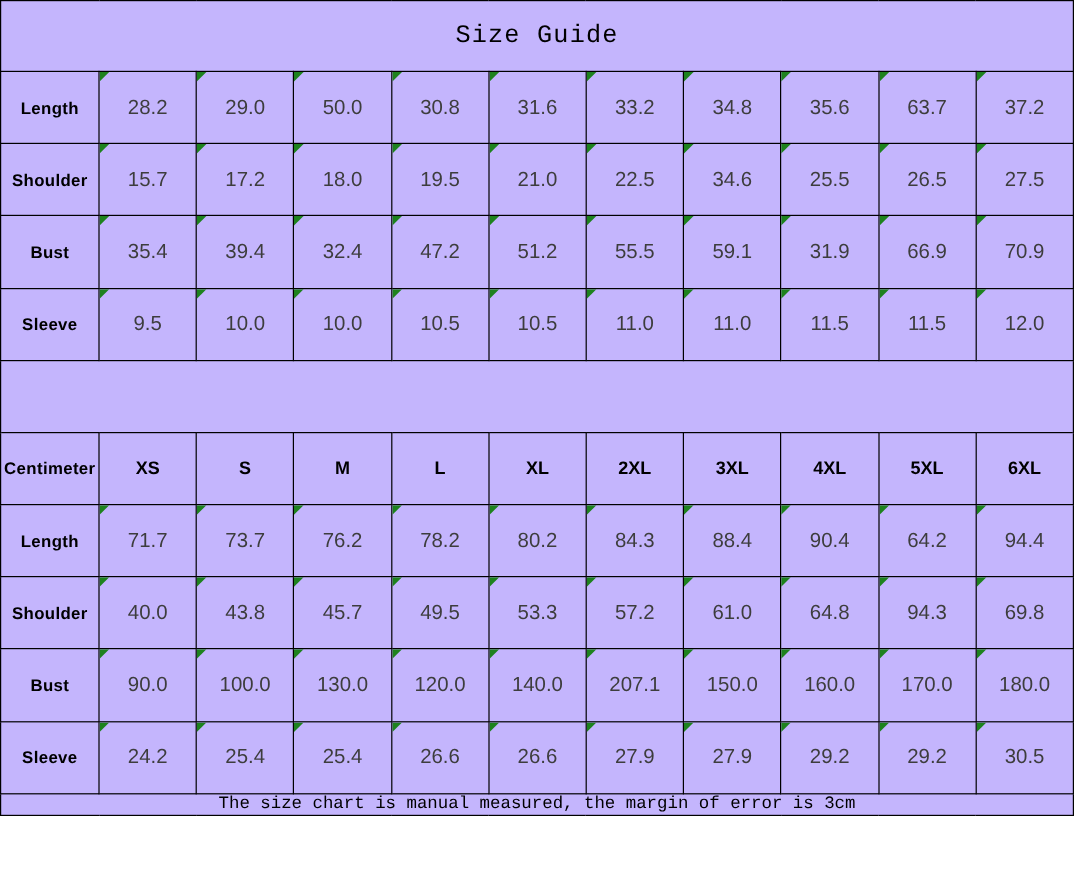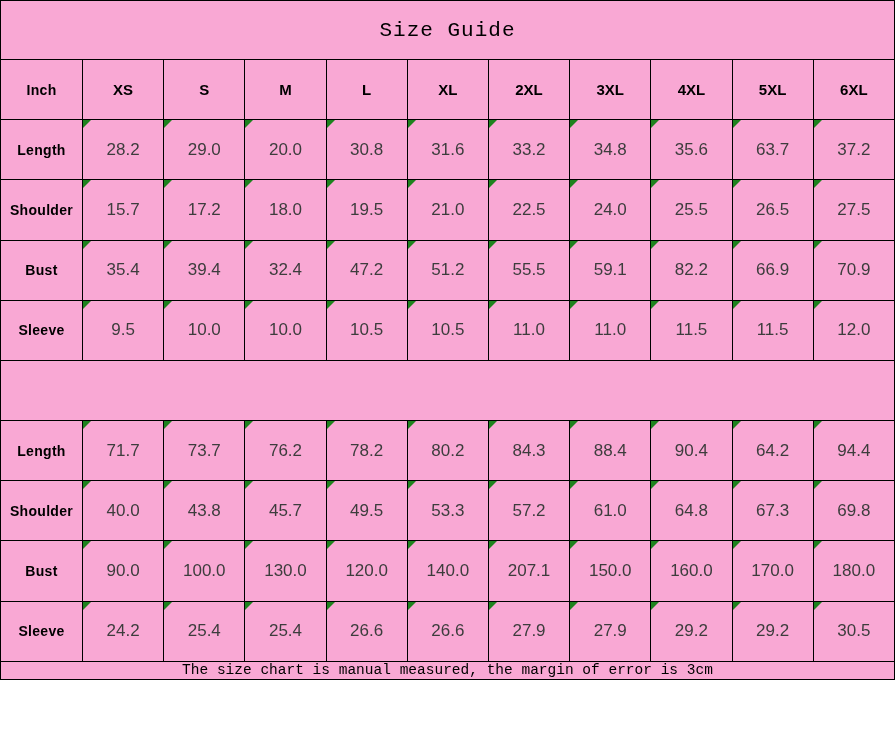--- a/index.html
+++ b/index.html
@@ -10,21 +10,21 @@
   html,body{margin:0;padding:0;background:#ffffff;}
   .sheet{
     width:895px;height:730px;
     font-family:"Liberation Sans",sans-serif;
     box-sizing:border-box;
   }
   table.size-guide{
     width:895px;height:680px;
     border-collapse:collapse;
     table-layout:fixed;
-    background:#f9a8d4;
+    background:#c4b5fd;
   }
   col.c-label{width:82px;}
   td{
     border:1.5px solid var(--border);
     text-align:center;
     vertical-align:middle;
     padding:0;
     overflow:hidden;
     box-sizing:border-box;
   }
@@ -81,68 +81,55 @@
       <col span="10">
     </colgroup>
     <tbody>
       <tr class="title-row">
         <td colspan="11" class="title-cell">Size Guide</td>
       </tr>
     </tbody>
 
     <tbody>
         <tr>
-          <td class="hcell label">Inch</td>
-          <td class="hcell">XS</td>
-          <td class="hcell">S</td>
-          <td class="hcell">M</td>
-          <td class="hcell">L</td>
-          <td class="hcell">XL</td>
-          <td class="hcell">2XL</td>
-          <td class="hcell">3XL</td>
-          <td class="hcell">4XL</td>
-          <td class="hcell">5XL</td>
-          <td class="hcell">6XL</td>
-        </tr>
-        <tr>
           <td class="label">Length</td>
           <td class="num"><span class="tri"></span><span>28.2</span></td>
           <td class="num"><span class="tri"></span><span>29.0</span></td>
-          <td class="num"><span class="tri"></span><span>20.0</span></td>
+          <td class="num"><span class="tri"></span><span>50.0</span></td>
           <td class="num"><span class="tri"></span><span>30.8</span></td>
           <td class="num"><span class="tri"></span><span>31.6</span></td>
           <td class="num"><span class="tri"></span><span>33.2</span></td>
           <td class="num"><span class="tri"></span><span>34.8</span></td>
           <td class="num"><span class="tri"></span><span>35.6</span></td>
           <td class="num"><span class="tri"></span><span>63.7</span></td>
           <td class="num"><span class="tri"></span><span>37.2</span></td>
         </tr>
         <tr>
           <td class="label">Shoulder</td>
           <td class="num"><span class="tri"></span><span>15.7</span></td>
           <td class="num"><span class="tri"></span><span>17.2</span></td>
           <td class="num"><span class="tri"></span><span>18.0</span></td>
           <td class="num"><span class="tri"></span><span>19.5</span></td>
           <td class="num"><span class="tri"></span><span>21.0</span></td>
           <td class="num"><span class="tri"></span><span>22.5</span></td>
-          <td class="num"><span class="tri"></span><span>24.0</span></td>
+          <td class="num"><span class="tri"></span><span>34.6</span></td>
           <td class="num"><span class="tri"></span><span>25.5</span></td>
           <td class="num"><span class="tri"></span><span>26.5</span></td>
           <td class="num"><span class="tri"></span><span>27.5</span></td>
         </tr>
         <tr>
           <td class="label">Bust</td>
           <td class="num"><span class="tri"></span><span>35.4</span></td>
           <td class="num"><span class="tri"></span><span>39.4</span></td>
           <td class="num"><span class="tri"></span><span>32.4</span></td>
           <td class="num"><span class="tri"></span><span>47.2</span></td>
           <td class="num"><span class="tri"></span><span>51.2</span></td>
           <td class="num"><span class="tri"></span><span>55.5</span></td>
           <td class="num"><span class="tri"></span><span>59.1</span></td>
-          <td class="num"><span class="tri"></span><span>82.2</span></td>
+          <td class="num"><span class="tri"></span><span>31.9</span></td>
           <td class="num"><span class="tri"></span><span>66.9</span></td>
           <td class="num"><span class="tri"></span><span>70.9</span></td>
         </tr>
         <tr>
           <td class="label">Sleeve</td>
           <td class="num"><span class="tri"></span><span>9.5</span></td>
           <td class="num"><span class="tri"></span><span>10.0</span></td>
           <td class="num"><span class="tri"></span><span>10.0</span></td>
           <td class="num"><span class="tri"></span><span>10.5</span></td>
           <td class="num"><span class="tri"></span><span>10.5</span></td>
@@ -155,20 +142,33 @@
       </tbody>
 
     <tbody>
       <tr>
         <td colspan="11" class="gap"></td>
       </tr>
     </tbody>
 
     <tbody>
         <tr>
+          <td class="hcell label">Centimeter</td>
+          <td class="hcell">XS</td>
+          <td class="hcell">S</td>
+          <td class="hcell">M</td>
+          <td class="hcell">L</td>
+          <td class="hcell">XL</td>
+          <td class="hcell">2XL</td>
+          <td class="hcell">3XL</td>
+          <td class="hcell">4XL</td>
+          <td class="hcell">5XL</td>
+          <td class="hcell">6XL</td>
+        </tr>
+        <tr>
           <td class="label">Length</td>
           <td class="num"><span class="tri"></span><span>71.7</span></td>
           <td class="num"><span class="tri"></span><span>73.7</span></td>
           <td class="num"><span class="tri"></span><span>76.2</span></td>
           <td class="num"><span class="tri"></span><span>78.2</span></td>
           <td class="num"><span class="tri"></span><span>80.2</span></td>
           <td class="num"><span class="tri"></span><span>84.3</span></td>
           <td class="num"><span class="tri"></span><span>88.4</span></td>
           <td class="num"><span class="tri"></span><span>90.4</span></td>
           <td class="num"><span class="tri"></span><span>64.2</span></td>
@@ -177,21 +177,21 @@
         <tr>
           <td class="label">Shoulder</td>
           <td class="num"><span class="tri"></span><span>40.0</span></td>
           <td class="num"><span class="tri"></span><span>43.8</span></td>
           <td class="num"><span class="tri"></span><span>45.7</span></td>
           <td class="num"><span class="tri"></span><span>49.5</span></td>
           <td class="num"><span class="tri"></span><span>53.3</span></td>
           <td class="num"><span class="tri"></span><span>57.2</span></td>
           <td class="num"><span class="tri"></span><span>61.0</span></td>
           <td class="num"><span class="tri"></span><span>64.8</span></td>
-          <td class="num"><span class="tri"></span><span>67.3</span></td>
+          <td class="num"><span class="tri"></span><span>94.3</span></td>
           <td class="num"><span class="tri"></span><span>69.8</span></td>
         </tr>
         <tr>
           <td class="label">Bust</td>
           <td class="num"><span class="tri"></span><span>90.0</span></td>
           <td class="num"><span class="tri"></span><span>100.0</span></td>
           <td class="num"><span class="tri"></span><span>130.0</span></td>
           <td class="num"><span class="tri"></span><span>120.0</span></td>
           <td class="num"><span class="tri"></span><span>140.0</span></td>
           <td class="num"><span class="tri"></span><span>207.1</span></td>

